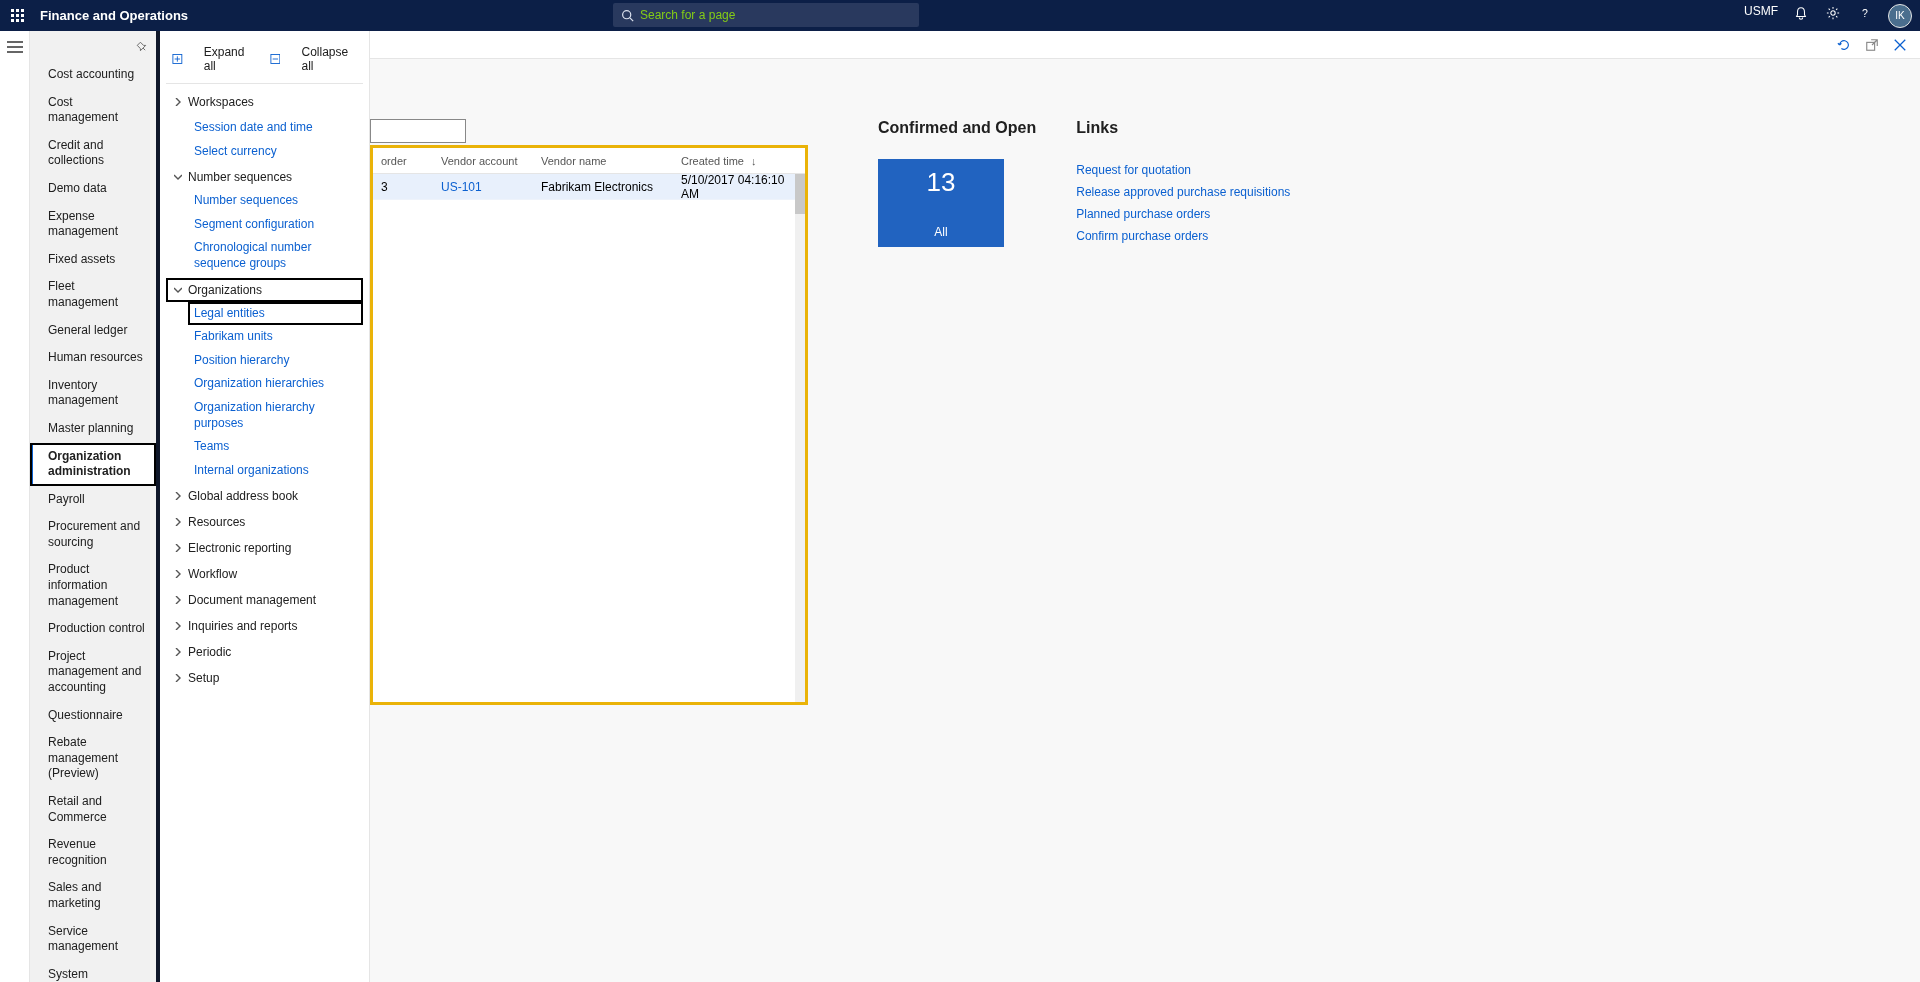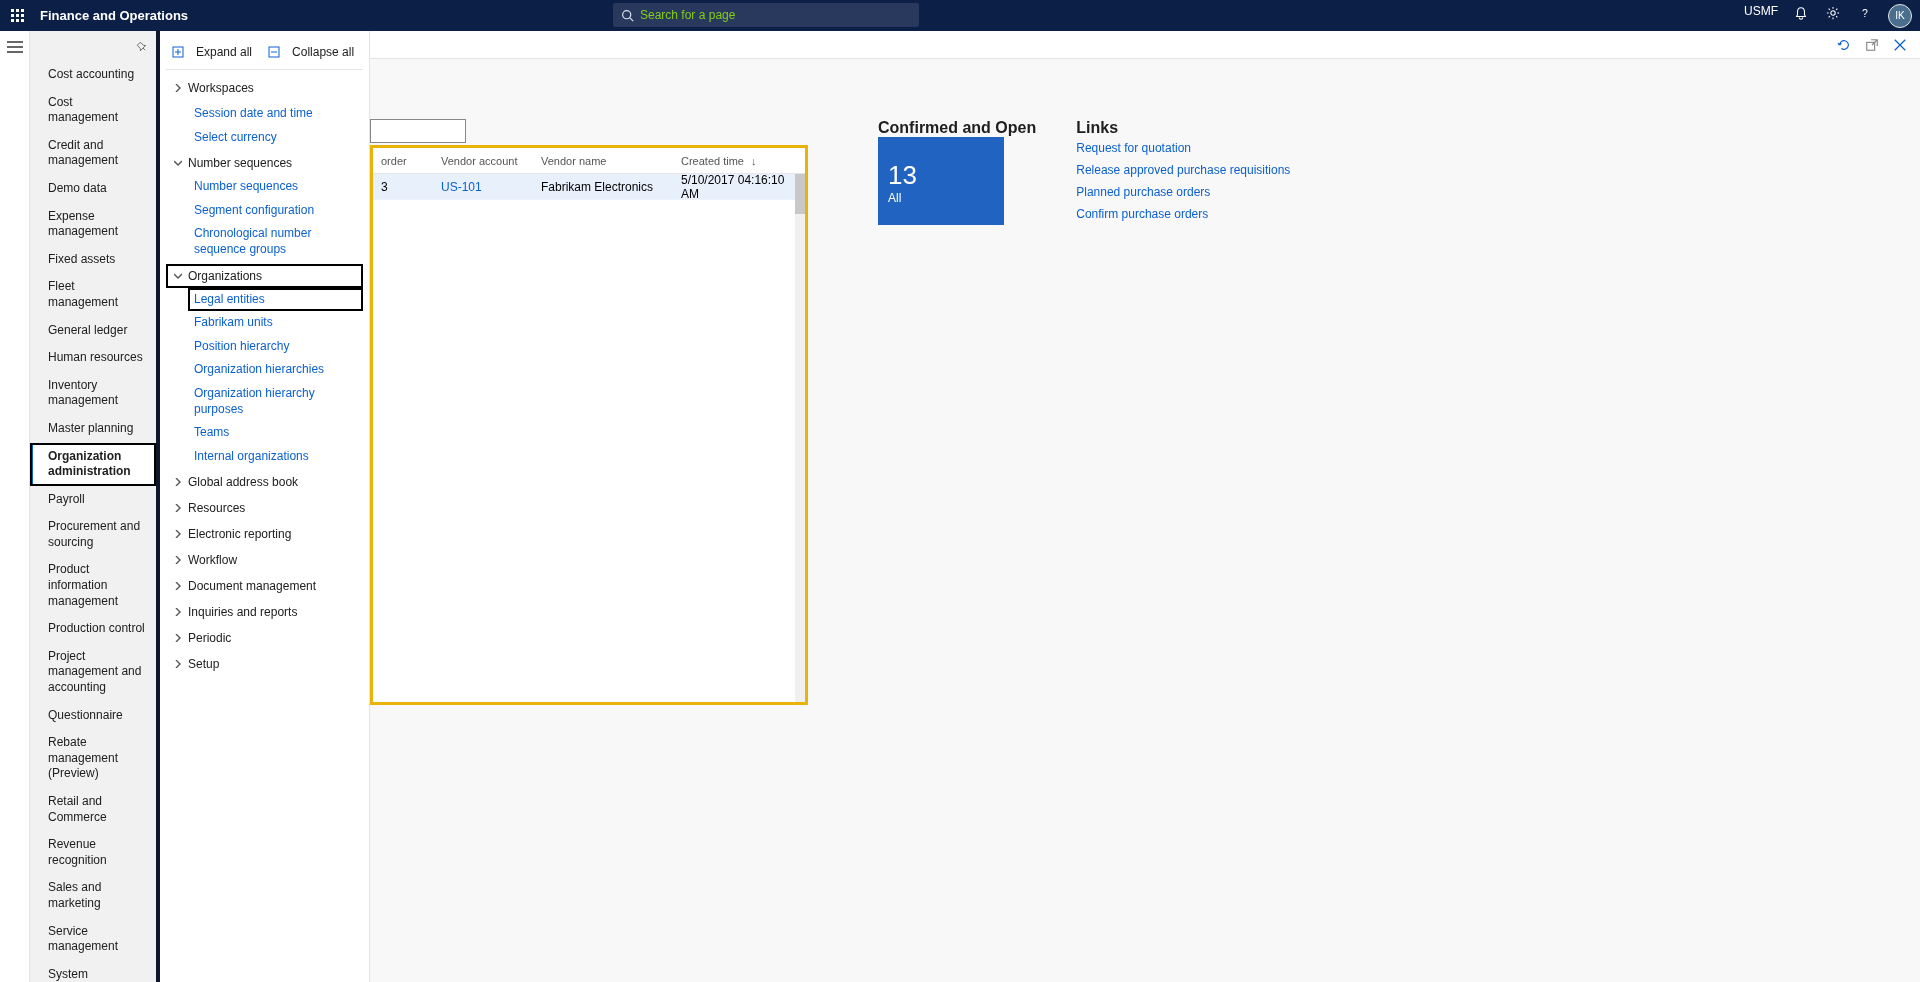--- a/index.html
+++ b/index.html
@@ -27,21 +27,21 @@
   .module-panel { width: 130px; background: #f1f1f1; border-right: 4px solid #0f172a; overflow-y: auto; font-size: 12px; position: relative; }
   .module-panel .pin { position: absolute; top: 10px; right: 8px; }
   .module-list { padding-top: 30px; }
   .module-item { padding: 6px 10px 6px 18px; cursor: pointer; color: #202020; line-height: 1.3; }
   .module-item.active { background: #fff; border-left: 3px solid #0b60d0; padding-left: 15px; font-weight:600; }
   .module-item.highlighted { outline: 2px solid #000; outline-offset: -2px; }
 
   
   .submenu-panel { width: 210px; background: #fff; border-right: 1px solid #e5e5e5; overflow-y: auto; font-size: 12px; padding: 10px 6px; }
   .submenu-hdr { display:flex; gap: 16px; padding: 4px 6px 10px 6px; border-bottom: 1px solid #e5e5e5; margin-bottom: 6px; }
-  .submenu-hdr .btn { display:flex; align-items:center; gap:12px; font-size:12px; color:#202020; cursor:pointer; }
+  .submenu-hdr .btn { display:flex; align-items:center; gap:21px; font-size:12px; color:#202020; cursor:pointer; }
   .sub-group { margin: 2px 0; }
   .sub-group-hdr { display:flex; align-items:center; padding: 5px 6px; cursor:pointer; color:#202020; }
   .sub-group-hdr .chev { width:12px; display:inline-flex; justify-content:center; margin-right:4px; }
   .sub-group-hdr.highlighted { outline: 2px solid #000; outline-offset: -2px; }
   .sub-links { padding-left: 22px; }
   .sub-link { display:block; padding: 4px 6px; color: #0b60d0; text-decoration: none; cursor: pointer; font-size:12px; line-height:1.3; }
   .sub-link.highlighted { outline: 2px solid #000; outline-offset:-2px; }
 
   
   .content { flex:1; position:relative; background:#f8f8f8; overflow:hidden; }
@@ -59,22 +59,22 @@
   .grid-header { display:flex; height:26px; background:#fff; border-bottom:1px solid #e5e5e5; font-size:11px; color:#555; align-items:center; }
   .grid-header .col { padding: 0 8px; }
   .grid-row { display:flex; height:26px; border-bottom:1px solid #eef3fb; background:#e8f0fc; font-size:12px; align-items:center; }
   .grid-row .col { padding: 0 8px; }
   .grid-row .link { color:#0b60d0; }
   .grid-scrollbar { position:absolute; right:0; top:26px; bottom:0; width:10px; background:#f0f0f0; }
   .grid-scrollbar .thumb { width:100%; height:40px; background:#c8c8c8; }
 
   
   .tile-section { flex: 0 0 auto; }
-  .section-title { font-size: 16px; font-weight: 600; color:#202020; margin-bottom: 0; }
-  .tile { width: 126px; height: 88px; background: #2163c0; color:#fff; padding: 23px 10px; display:flex; flex-direction:column; justify-content:space-between; font-size:12px; cursor:pointer; }
+  .section-title { font-size: 16px; font-weight: 600; color:#202020; margin-bottom: 22px; }
+  .tile { width: 126px; height: 88px; background: #2163c0; color:#fff; padding: 8px 10px; display:flex; flex-direction:column; justify-content:space-between; font-size:12px; cursor:pointer;text-align:center; }
   .tile .count { font-size: 26px; font-weight: 300; }
 
   
   .links-section { flex: 0 0 auto; }
   .links-section a { display:block; color:#0b60d0; font-size:12px; text-decoration:none; padding: 4px 0; cursor:pointer; }
 
   .col-order { width: 60px; }
   .col-vacc { width: 100px; }
   .col-vname { width: 140px; }
   .col-ctime { width: 130px; }
@@ -146,21 +146,21 @@
 
   <div class="module-panel">
     <span class="pin">
       <svg width="12" height="12" viewBox="0 0 16 16">
           <path d="M5 2 L11 2 L11 8 L13 10 L3 10 L5 8 Z M8 10 L8 14" stroke="#666" stroke-width="1.2" fill="none" transform="rotate(-45 8 8)"></path>
         </svg>
     </span>
     <div class="module-list" id="module-list">
         <div class="module-item">Cost accounting</div>
         <div class="module-item">Cost management</div>
-        <div class="module-item">Credit and management</div>
+        <div class="module-item">Credit and collections</div>
         <div class="module-item">Demo data</div>
         <div class="module-item">Expense management</div>
         <div class="module-item">Fixed assets</div>
         <div class="module-item">Fleet management</div>
         <div class="module-item">General ledger</div>
         <div class="module-item">Human resources</div>
         <div class="module-item">Inventory management</div>
         <div class="module-item">Master planning</div>
         <div class="module-item active highlighted">Organization administration</div>
         <div class="module-item">Payroll</div>

